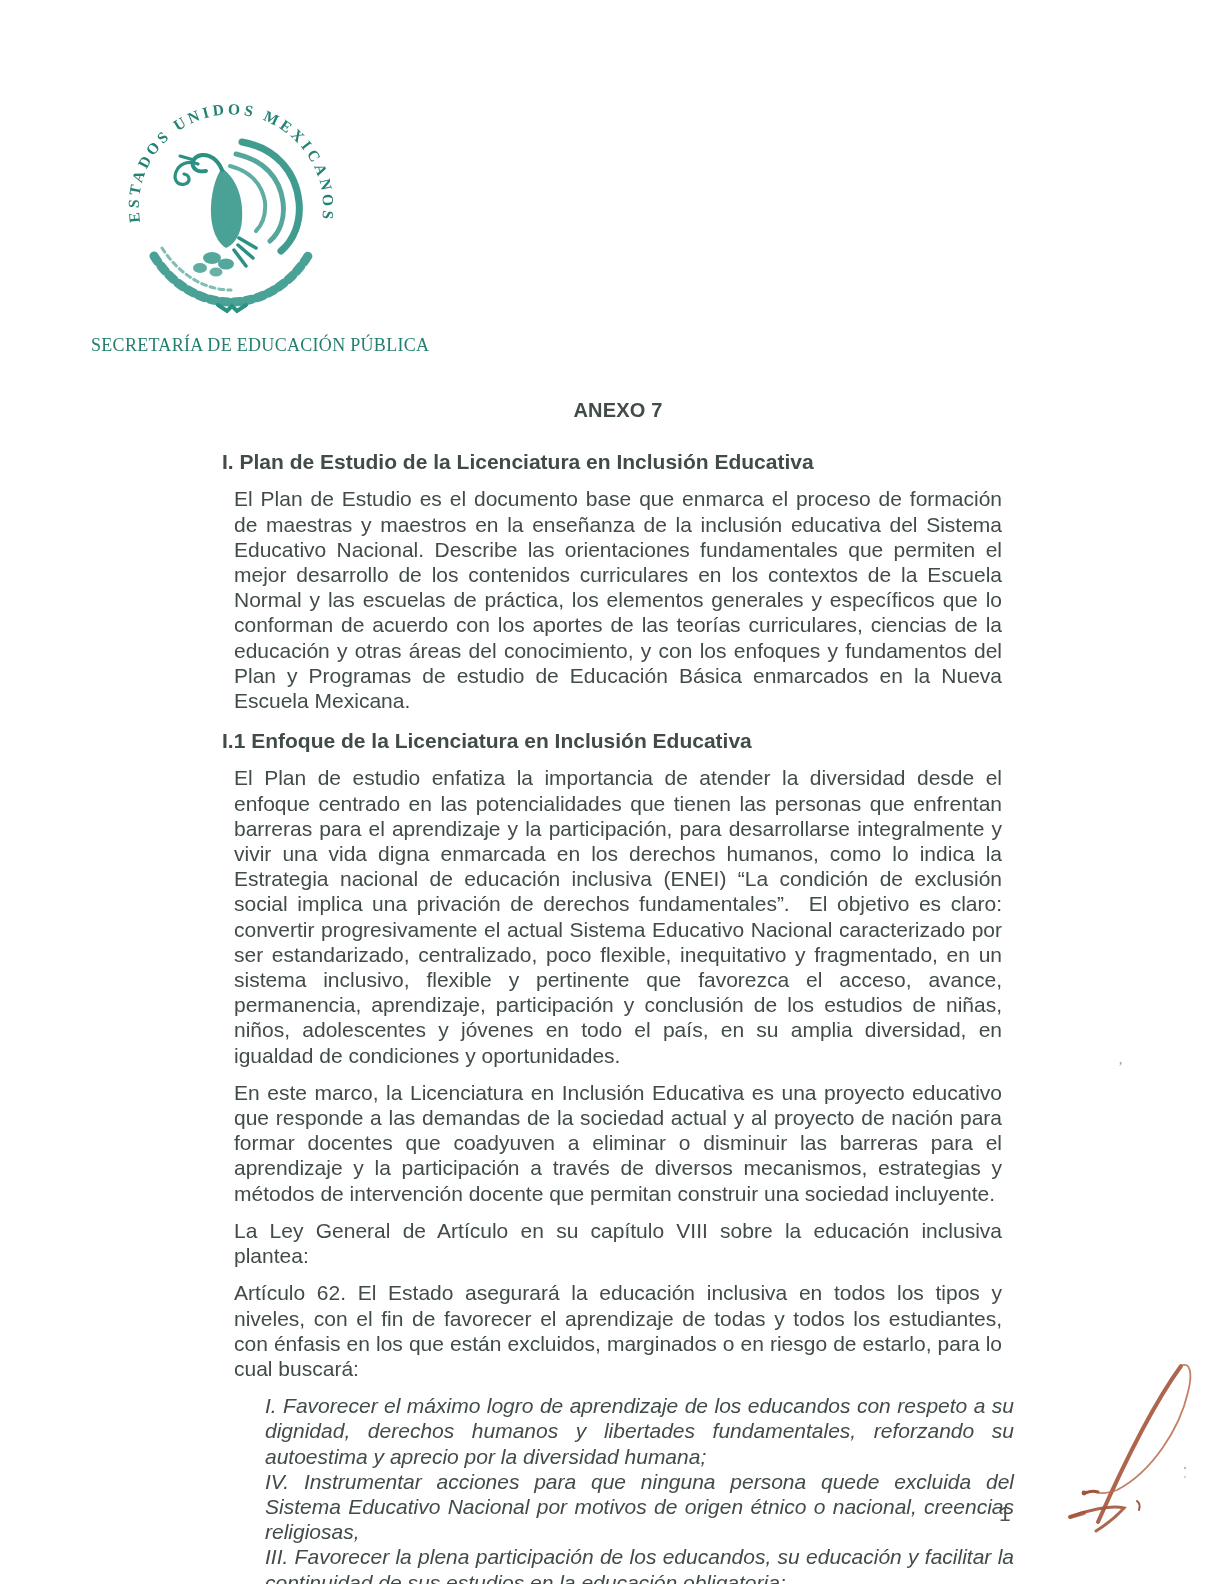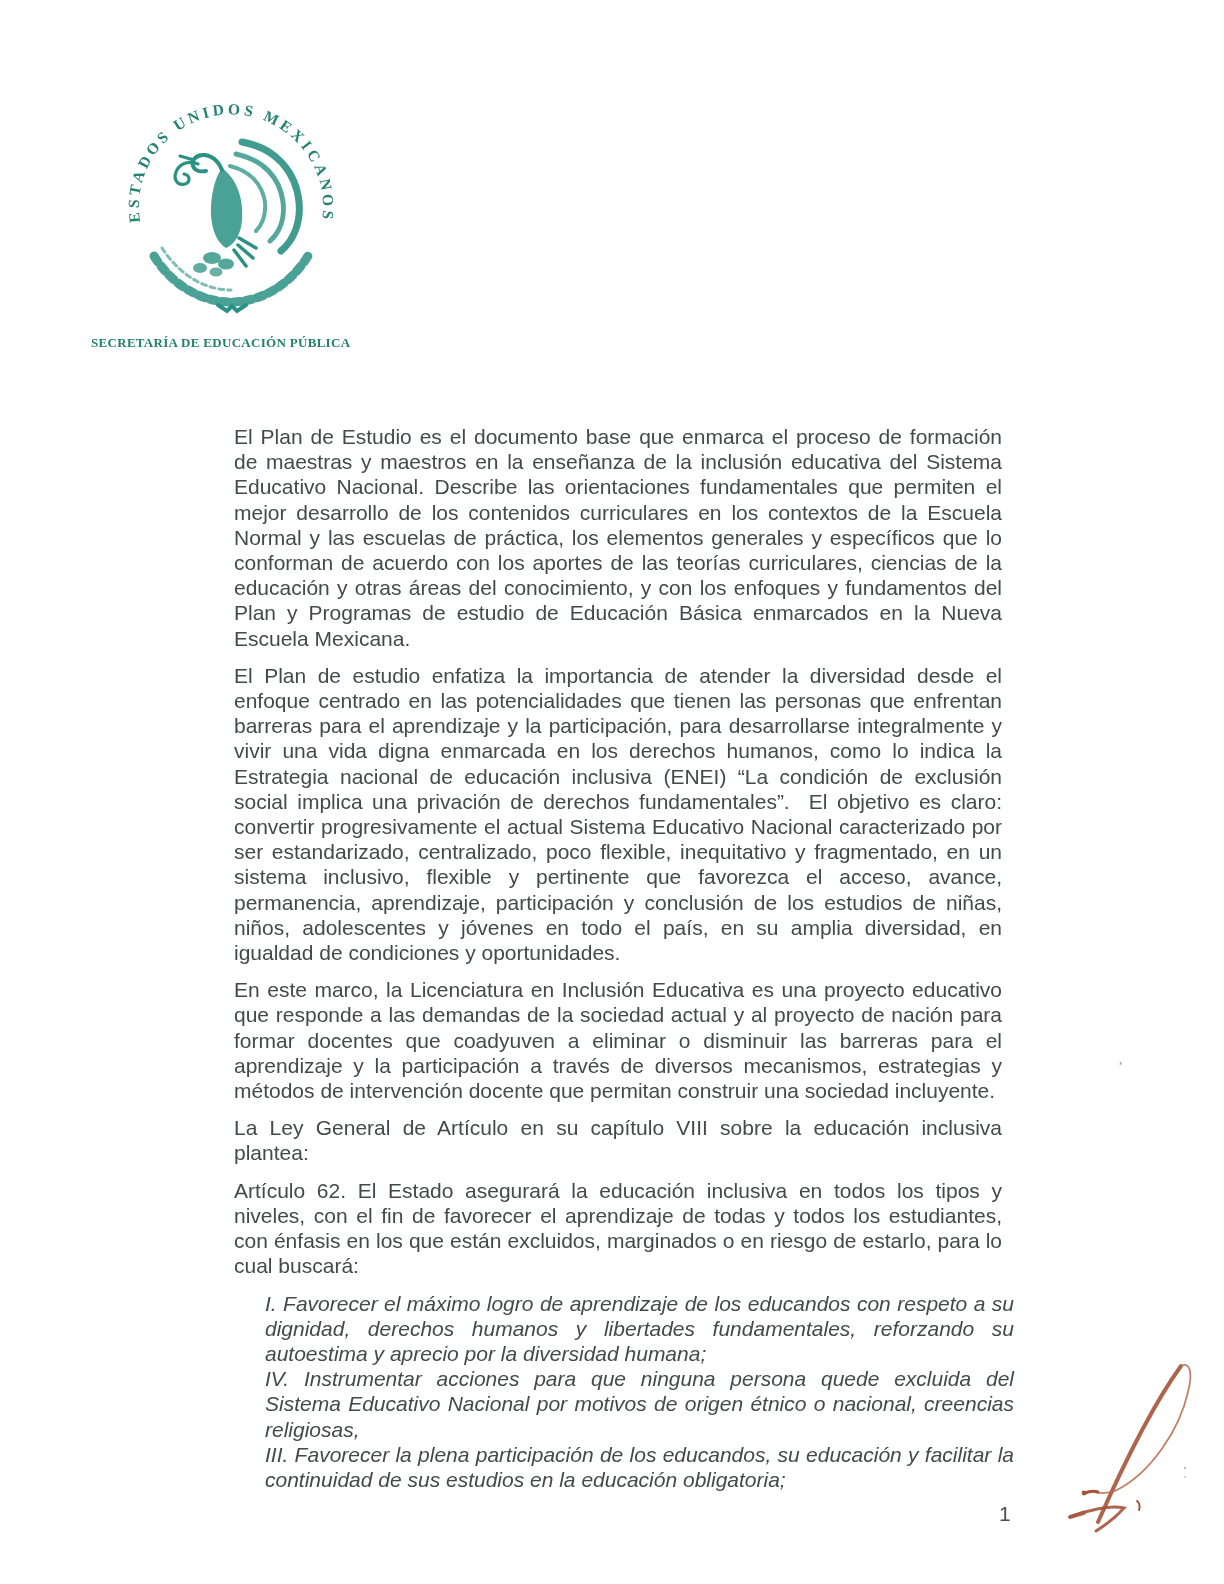--- a/index.html
+++ b/index.html
@@ -13,22 +13,22 @@
     overflow:hidden;
   }
   
   .seal {
     position:absolute; left:118px; top:98px;
     width:226px; height:218px;
   }
   .institution {
     position:absolute; left:91px; top:335px;
     font-family:"Liberation Serif", serif;
-    font-weight:bold;
-    font-size:13px;
+    font-weight:normal;
+    font-size:18px;
     letter-spacing:0.3px;
     color:#23806f;
     white-space:nowrap;
   }
   
   .content {
     position:absolute; left:222px; top:398px;
     width:792px;
     font-size:21px;
     line-height:25.2px;
@@ -95,24 +95,27 @@
       <path d="M 44,150 C 62,178 88,192 113,192" stroke-width="3" stroke-dasharray="5 4" opacity="0.6"></path>
 
       <path d="M 100,207 l 9,6 l 5,-5 l 5,5 l 9,-6" stroke-width="4"></path>
     </g>
   </svg>
 
   <div class="institution">SECRETARÍA DE EDUCACIÓN PÚBLICA</div>
 
   <div class="content">
     <div class="title-block">
+      <div class="doc-title">ANEXO 7</div>
     </div>
 
+    <div class="sec-heading">I. Plan de Estudio de la Licenciatura en Inclusión Educativa</div>
     <p class="body-par">El Plan de Estudio es el documento base que enmarca el proceso de formación de maestras y maestros en la enseñanza de la inclusión educativa del Sistema Educativo Nacional. Describe las orientaciones fundamentales que permiten el mejor desarrollo de los contenidos curriculares en los contextos de la Escuela Normal y las escuelas de práctica, los elementos generales y específicos que lo conforman de acuerdo con los aportes de las teorías curriculares, ciencias de la educación y otras áreas del conocimiento, y con los enfoques y fundamentos del Plan y Programas de estudio de Educación Básica enmarcados en la Nueva Escuela Mexicana.</p>
 
+    <div class="sec-heading second">I.1 Enfoque de la Licenciatura en Inclusión Educativa</div>
     <p class="body-par">El Plan de estudio enfatiza la importancia de atender la diversidad desde el enfoque centrado en las potencialidades que tienen las personas que enfrentan barreras para el aprendizaje y la participación, para desarrollarse integralmente y vivir una vida digna enmarcada en los derechos humanos, como lo indica la Estrategia nacional de educación inclusiva (ENEI) “La condición de exclusión social implica una privación de derechos fundamentales”.&nbsp; El objetivo es claro: convertir progresivamente el actual Sistema Educativo Nacional caracterizado por ser estandarizado, centralizado, poco flexible, inequitativo y fragmentado, en un sistema inclusivo, flexible y pertinente que favorezca el acceso, avance, permanencia, aprendizaje, participación y conclusión de los estudios de niñas, niños, adolescentes y jóvenes en todo el país, en su amplia diversidad, en igualdad de condiciones y oportunidades.</p>
     <p class="body-par">En este marco, la Licenciatura en Inclusión Educativa es una proyecto educativo que responde a las demandas de la sociedad actual y al proyecto de nación para formar docentes que coadyuven a eliminar o disminuir las barreras para el aprendizaje y la participación a través de diversos mecanismos, estrategias y métodos de intervención docente que permitan construir una sociedad incluyente.</p>
     <p class="body-par">La Ley General de Artículo en su capítulo VIII sobre la educación inclusiva plantea:</p>
     <p class="body-par">Artículo 62. El Estado asegurará la educación inclusiva en todos los tipos y niveles, con el fin de favorecer el aprendizaje de todas y todos los estudiantes, con énfasis en los que están excluidos, marginados o en riesgo de estarlo, para lo cual buscará:</p>
 
     <div class="roman-list">
       <div class="roman-item">I. Favorecer el máximo logro de aprendizaje de los educandos con respeto a su dignidad, derechos humanos y libertades fundamentales, reforzando su autoestima y aprecio por la diversidad humana;</div>
       <div class="roman-item">IV. Instrumentar acciones para que ninguna persona quede excluida del Sistema Educativo Nacional por motivos de origen étnico o nacional, creencias religiosas,</div>
       <div class="roman-item">III. Favorecer la plena participación de los educandos, su educación y facilitar la continuidad de sus estudios en la educación obligatoria;</div>
     </div>

